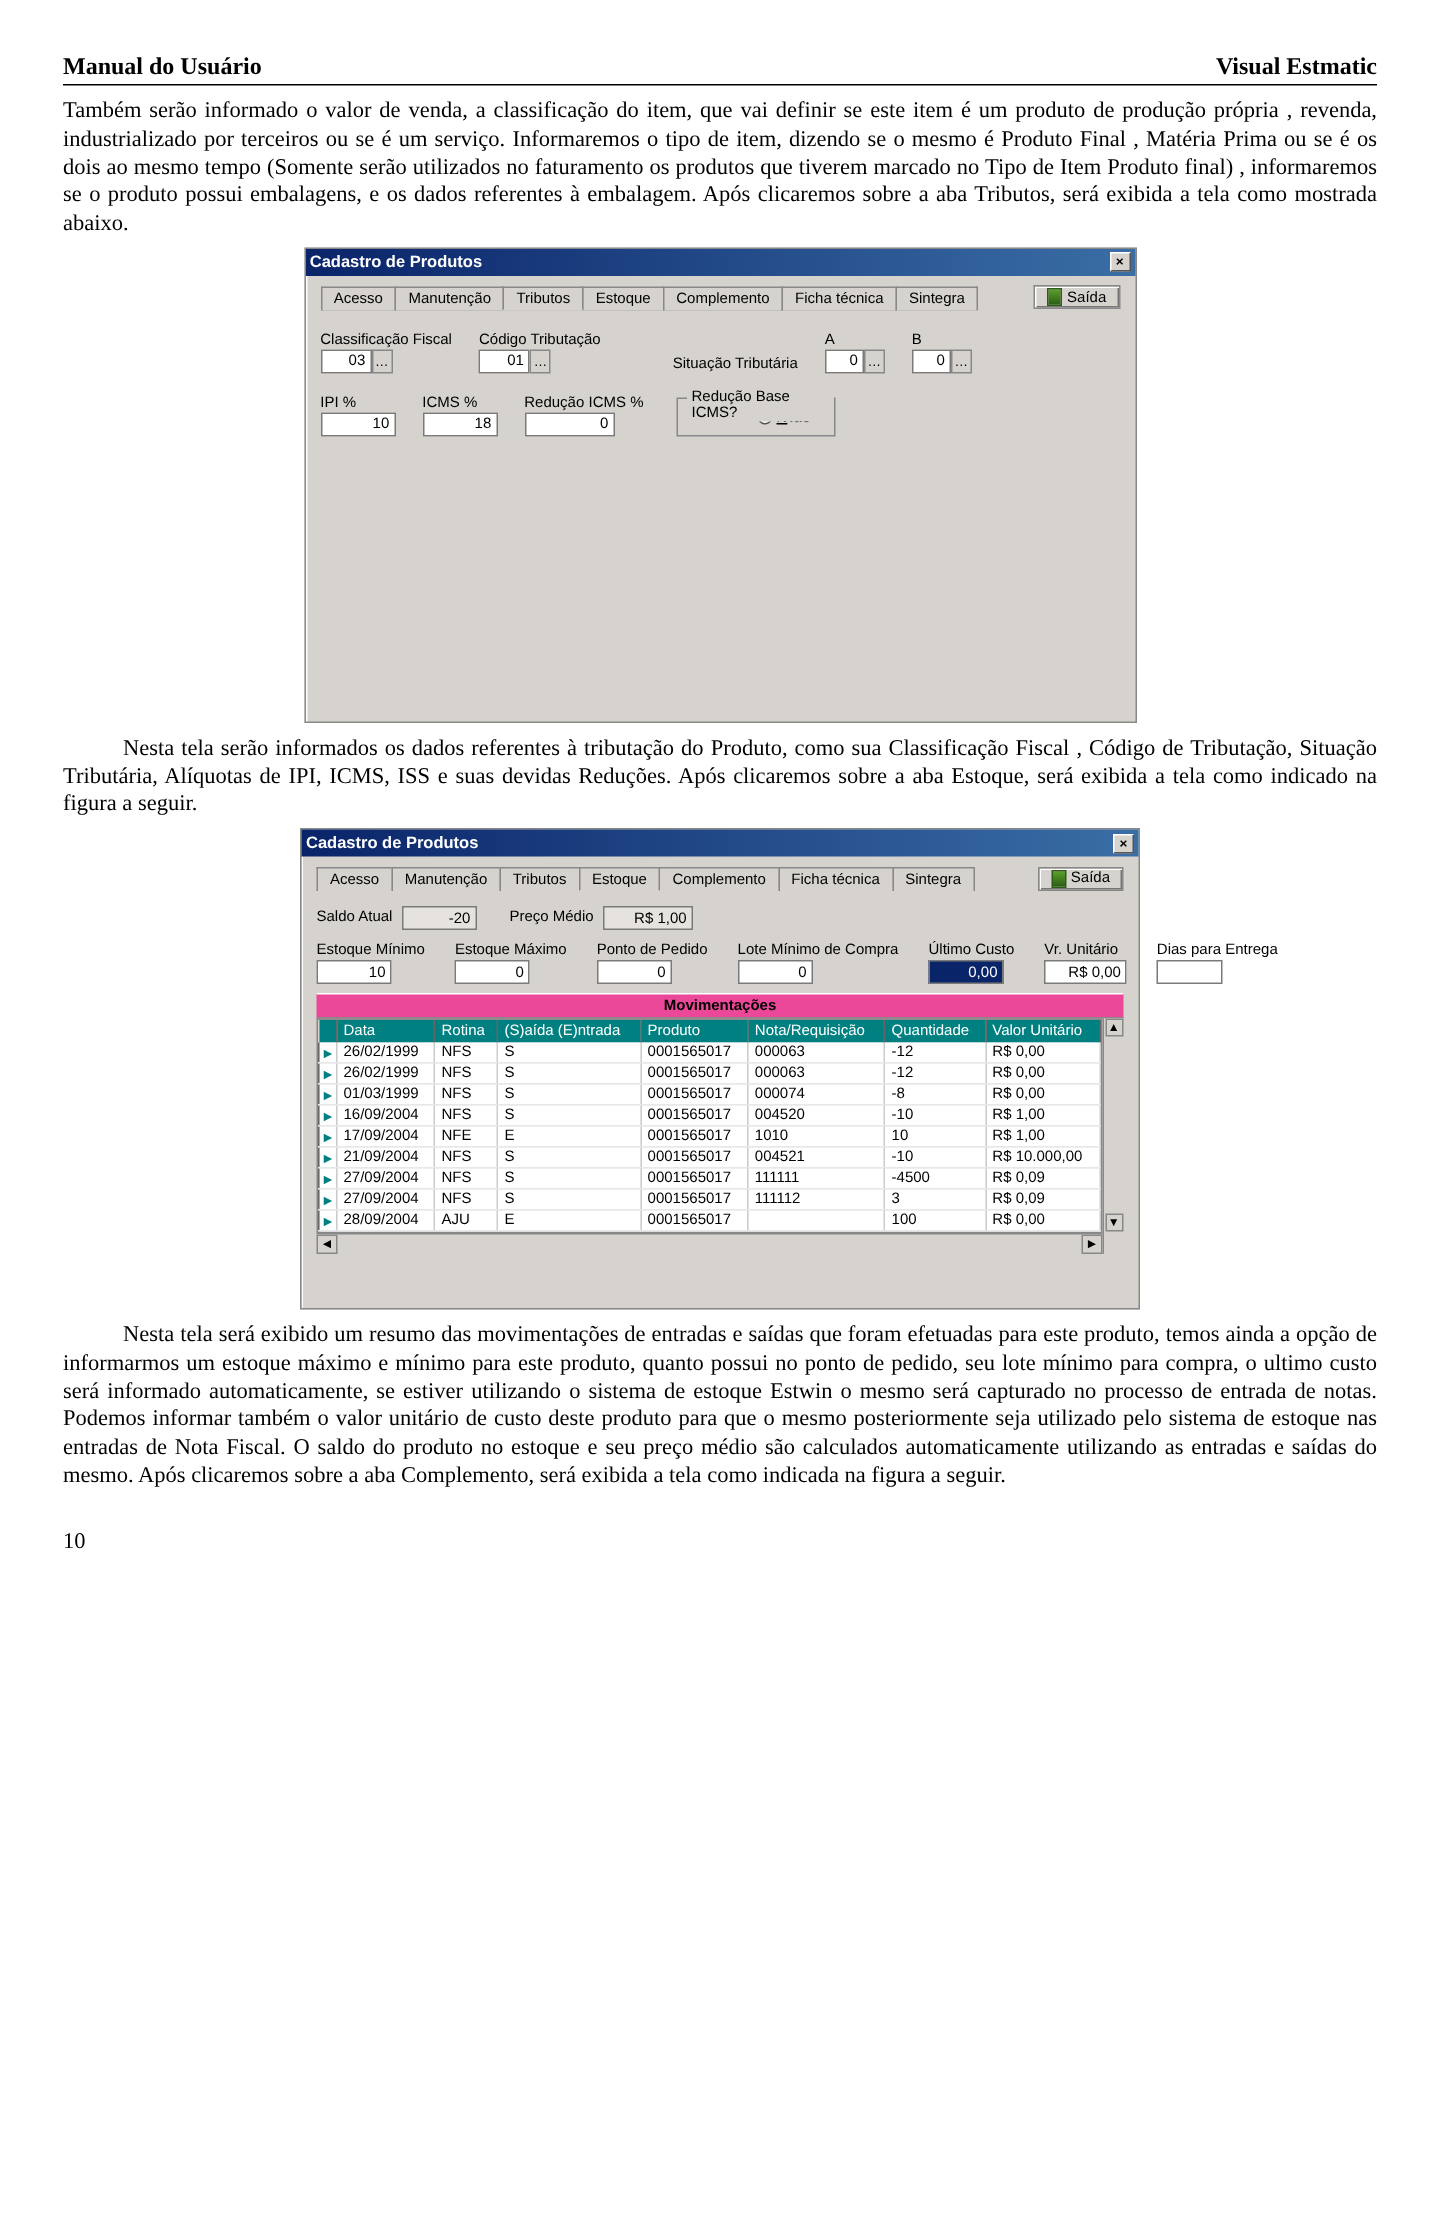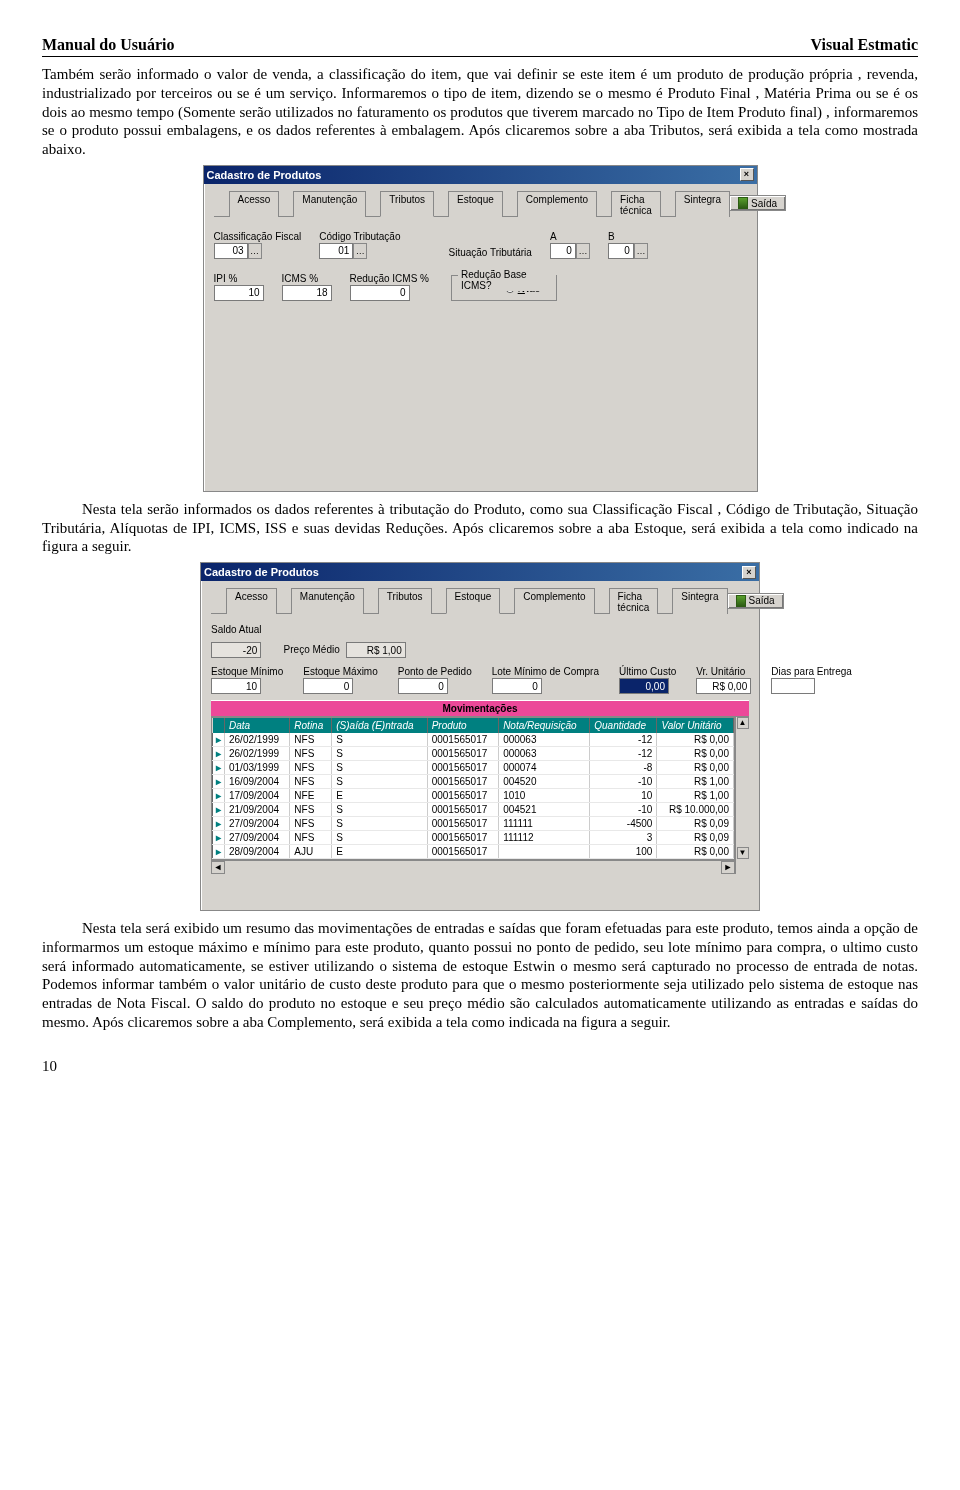--- a/index.html
+++ b/index.html
@@ -7,43 +7,43 @@
   .page { padding: 36px 42px 20px 42px; }
   .header { display: flex; justify-content: space-between; font-weight: bold; font-size: 16px; border-bottom: 1.5px solid #000; padding-bottom: 2px; margin-bottom: 8px; }
   .para { text-align: justify; margin-bottom: 6px; line-height: 1.25; }
   .indent { text-indent: 40px; }
   .win { width: 555px; margin: 6px auto 8px auto; border: 1px solid #888; background: #d6d3ce; font-family: Tahoma, Arial, sans-serif; font-size: 10px; color: #000; box-shadow: 1px 1px 0 #fff inset; }
   .titlebar { background: linear-gradient(to right, #0a246a, #3a6ea5); color: #fff; display: flex; justify-content: space-between; align-items: center; padding: 2px 3px; height: 18px; font-size: 11px; font-weight: bold; }
   .titlebar .close { width: 14px; height: 13px; background: #d6d3ce; border: 1px solid #fff; border-right-color: #555; border-bottom-color: #555; color: #000; font-size: 9px; line-height: 11px; text-align: center; font-weight: bold; }
   .win-body { padding: 6px 10px 10px 10px; }
   .toprow { display: flex; justify-content: space-between; align-items: center; margin-bottom: 6px; }
   .tabs { display: flex; gap: 0; border-bottom: 1px solid #888; }
-  .tab { padding: 2px 8px 1px 8px; border: 1px solid #888; border-bottom: none; background: #d6d3ce; margin-right: -1px; position: relative; top: 1px; font-size: 10px; margin-left: 15px; }
+  .tab { padding: 2px 8px 1px 8px; border: 1px solid #888; border-bottom: none; background: #d6d3ce; margin-right: -1px; position: relative; top: 1px; font-size: 10px; }
   .tab.active { background: #d6d3ce; border-bottom: 1px solid #d6d3ce; z-index: 1; color:#000; }
   .btn { border: 1px solid #888; background: #d6d3ce; padding: 1px 8px; display: inline-flex; align-items: center; gap: 3px; box-shadow: 1px 1px 0 #fff inset, -1px -1px 0 #777 inset; font-size: 10px; }
   .btn .door { width: 10px; height: 12px; background: linear-gradient(#5aa02c,#2d5c14); border: 1px solid #2d5c14; }
   .row { display: flex; gap: 18px; margin-top: 14px; align-items: flex-end; }
   .fld { display: flex; flex-direction: column; font-size: 10px; }
   .fld label { margin-bottom: 1px; white-space: nowrap; }
   .in { background: #ffffff; border: 1px solid #7a7a7a; height: 16px; padding: 1px 3px; font-size: 10px; display: inline-flex; align-items: center; justify-content: flex-end; }
   .in.grey { background: #e6e3de; }
   .dots { width: 14px; height: 16px; border: 1px solid #888; background: #d6d3ce; display: inline-flex; align-items: center; justify-content: center; font-size: 9px; }
   .hpair { display: flex; }
   .grpbox { border: 1px solid #888; padding: 4px 8px 6px 8px; position: relative; margin-left: 4px; }
   .grpbox .legend { position: absolute; top: -7px; left: 6px; background: #d6d3ce; padding: 0 3px; font-size: 10px; }
   .radio { display: inline-flex; align-items: center; gap: 3px; margin-right: 8px; font-size: 10px; }
   .radio .dot { width: 10px; height: 10px; border: 1px solid #555; border-radius: 50%; background: #fff; display: inline-flex; align-items: center; justify-content: center; }
   .radio .dot.sel::after { content: ""; width: 4px; height: 4px; background: #000; border-radius: 50%; }
   .spacer { height: 180px; }
   .movhdr { background: #ec4899; text-align: center; font-weight: bold; padding: 2px 0; border-top: 1px solid #fff; border-bottom: 1px solid #888; margin-top: 6px; }
   .grid { border: 1px solid #888; font-size: 10px; }
   .grid table { width: 100%; border-collapse: collapse; }
-  .grid th { background: #008080; color: #fff; font-weight: normal; text-align: left; padding: 2px 4px; border-right: 1px solid #666; font-size: 10px; font-style: italic; }
+  .grid th { background: #008080; color: #fff; font-weight: normal; text-align: left; padding: 2px 4px; border-right: 1px solid #666; font-size: 10px; }
   .grid td { background: #fff; padding: 1px 4px; border-right: 1px solid #ccc; border-bottom: 1px solid #e8e8e8; white-space: nowrap; }
-  .grid td.num { text-align: right; }
+  .grid td.num { }
   .grid td:first-child { border-left: 1px solid #666; text-align:center; color:#008080; font-weight:bold; width:12px; padding:0; }
   .scroll { display: flex; justify-content: space-between; background: #d6d3ce; border-top: 1px solid #888; }
   .scroll .arrow { width: 14px; height: 13px; border: 1px solid #888; background: #d6d3ce; font-size: 9px; text-align: center; line-height: 11px; }
   .footer { display: flex; justify-content: space-between; align-items: flex-end; padding: 0 42px 20px 42px; }
   .logo-wrap { display: flex; align-items: center; gap: 8px; }
   .logo-o { width: 40px; height: 40px; border-radius: 50%; border: 7px solid #4a7fb0; border-left-color: #2d5a85; border-bottom-color: #2d5a85; }
   .logo-txt { line-height: 1; }
   .logo-txt .main { font-family: Arial, sans-serif; font-weight: 900; font-size: 20px; color: #333; letter-spacing: 0.5px; font-style: italic; }
   .logo-txt .sub { font-family: Arial, sans-serif; font-size: 7.5px; color: #5a88b0; letter-spacing: 0.6px; }
   .pagenum { font-family: "Times New Roman", serif; font-size: 15px; }
@@ -169,21 +169,21 @@
           <span class="tab">Ficha técnica</span>
           <span class="tab">Sintegra</span>
         </div>
         <span class="btn">
             <span class="door"></span>
             <span>Saída</span>
           </span>
       </div>
 
       <div class="row" style="gap:22px;margin-top:10px">
-        <div class="fld" style="flex-direction:column;align-items:center;gap:6px">
+        <div class="fld" style="flex-direction:row;align-items:center;gap:6px">
             <label>Saldo Atual</label>
             <span class="in grey" style="width:50px">-20</span>
           </div>
         <div class="fld" style="flex-direction:row;align-items:center;gap:6px">
             <label>Preço Médio</label>
             <span class="in grey" style="width:60px">R$ 1,00</span>
           </div>
       </div>
 
       <div class="row" style="gap:20px;margin-top:8px">

